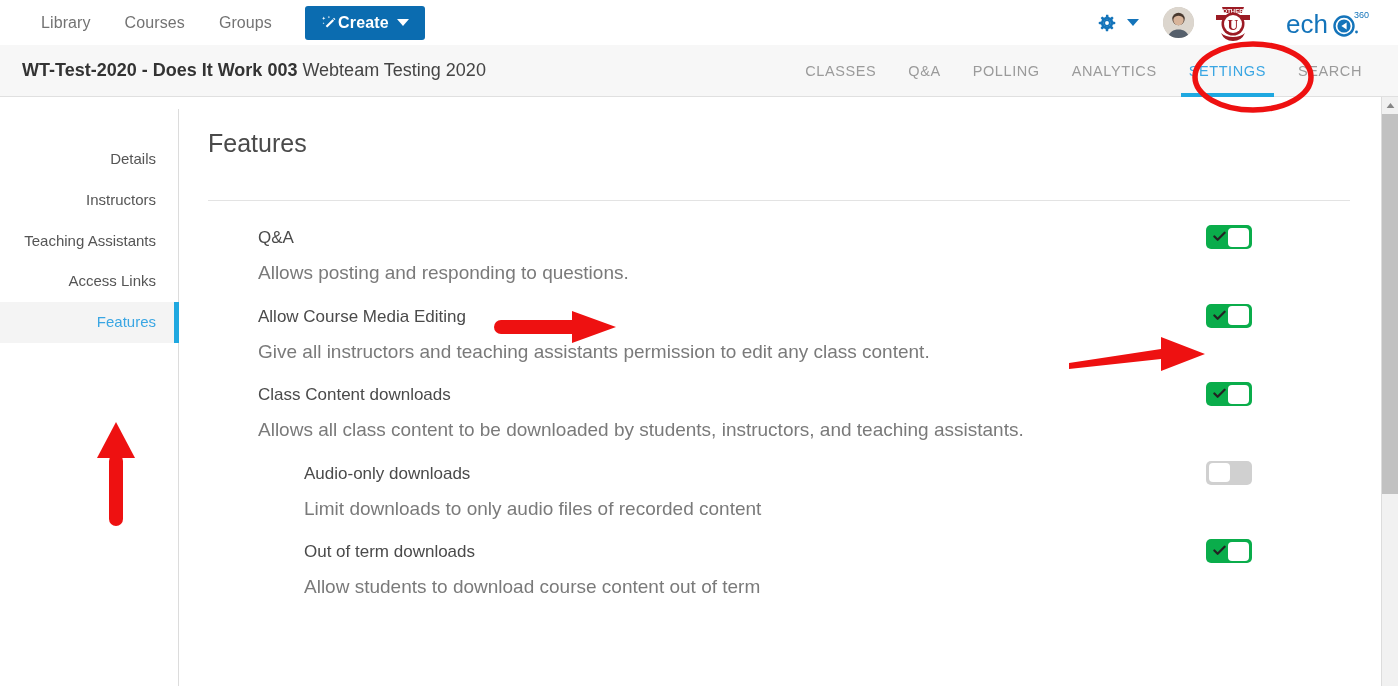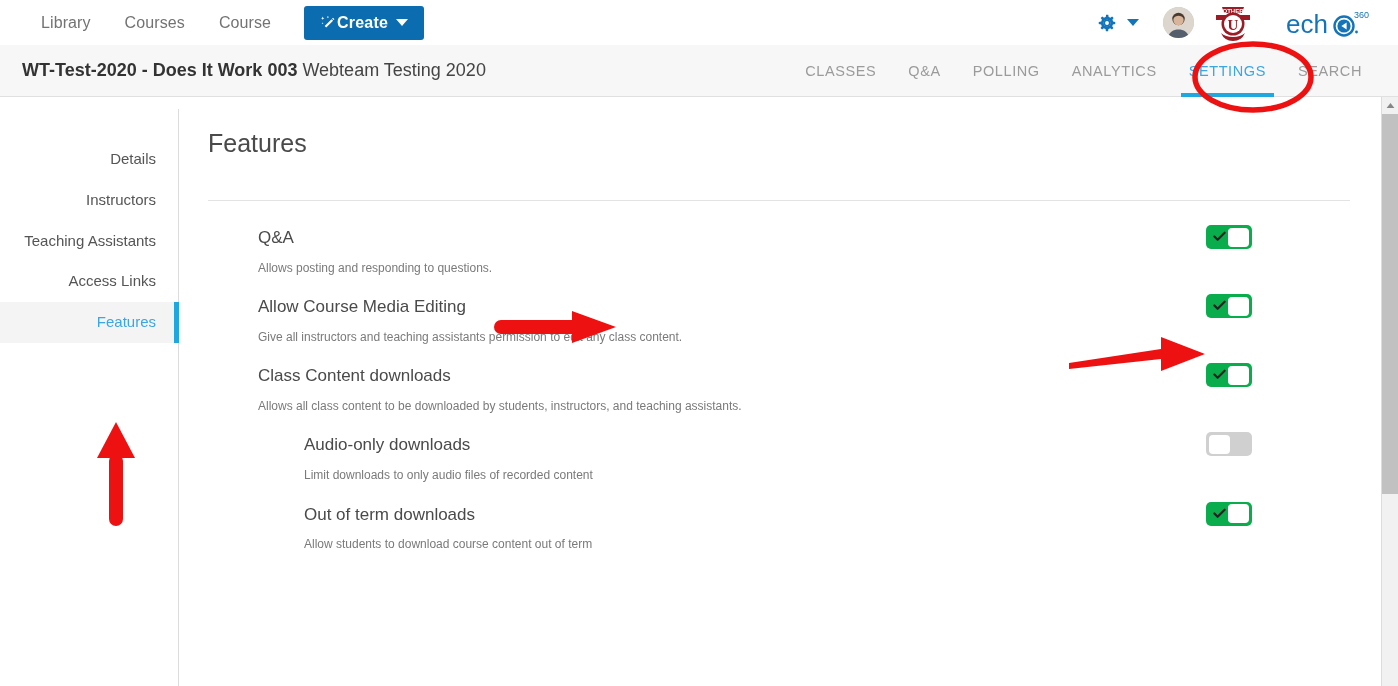--- a/index.html
+++ b/index.html
@@ -195,21 +195,21 @@
     padding: 10px 0 10px 50px;
     min-height: 66px;
   }
   .feature-row.sub { padding-left: 96px; }
   .feature-name {
     font-size: 17px;
     color: #4a4a4a;
     line-height: 1.35;
   }
   .feature-desc {
-    font-size: 12px;
+    font-size: 19px;
     color: #7a7a7a;
     margin-top: 10px;
     line-height: 1.35;
   }
 
   
   .toggle {
     position: absolute;
     width: 46px;
     height: 24px;
@@ -265,21 +265,21 @@
   #anno-arrow-right-media { left: 492px; top: 308px; }
   #anno-arrow-right-toggle { left: 1065px; top: 333px; }
 </style>
 </head>
 <body>
 
 <div class="topbar">
   <div class="topnav">
     <span class="topnav-link">Library</span>
     <span class="topnav-link">Courses</span>
-    <span class="topnav-link">Course</span>
+    <span class="topnav-link">Groups</span>
 
     <div class="create-btn">
       <svg class="wand" viewBox="0 0 20 20">
         <path d="M5.5 14.2 L13.6 6.1 L15.4 7.9 L7.3 16 Z" fill="#ffffff"></path>
         <path d="M14.2 5.5 L15.3 4.4 L17 6.1 L15.9 7.2 Z" fill="#ffffff"></path>
         <path d="M3.2 3.0 l.55 1.45 1.45.55 -1.45.55 -.55 1.45 -.55-1.45 -1.45-.55 1.45-.55z" fill="#ffffff"></path>
         <path d="M9.3 2.2 l.4 1.0 1.0.4 -1.0.4 -.4 1.0 -.4-1.0 -1.0-.4 1.0-.4z" fill="#ffffff"></path>
         <path d="M3.0 9.6 l.35.9 .9.35 -.9.35 -.35.9 -.35-.9 -.9-.35 .9-.35z" fill="#ffffff"></path>
       </svg>
       <span class="create-label">Create</span>

